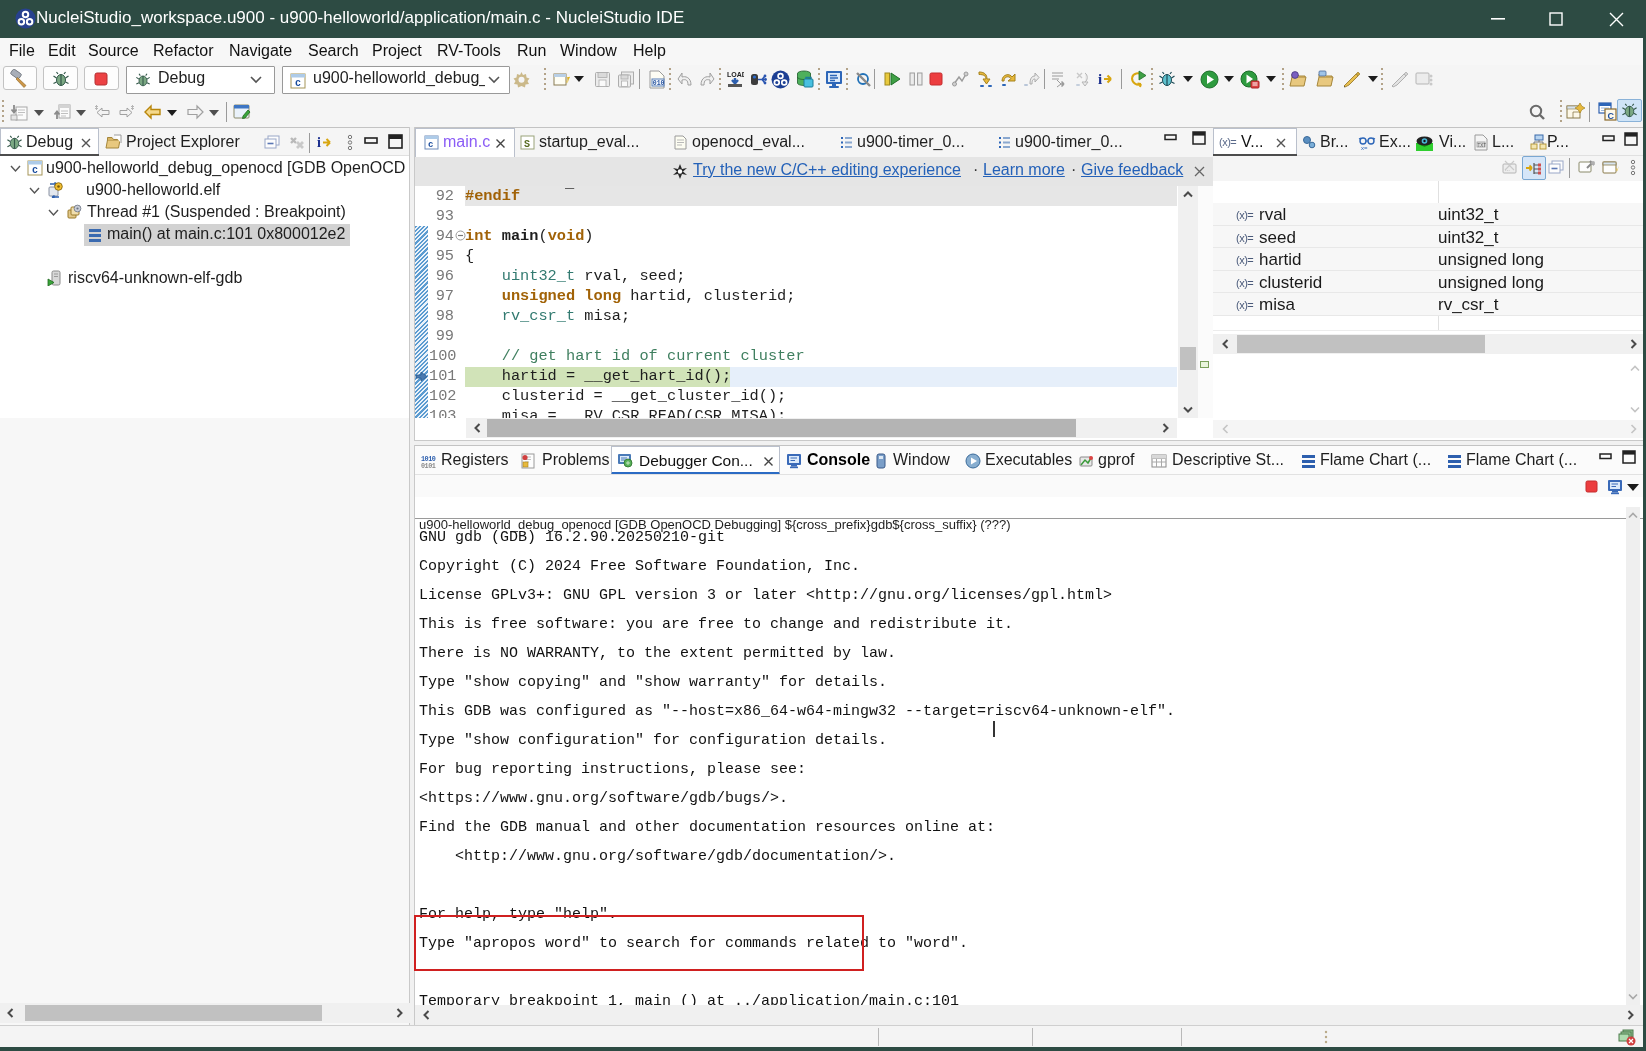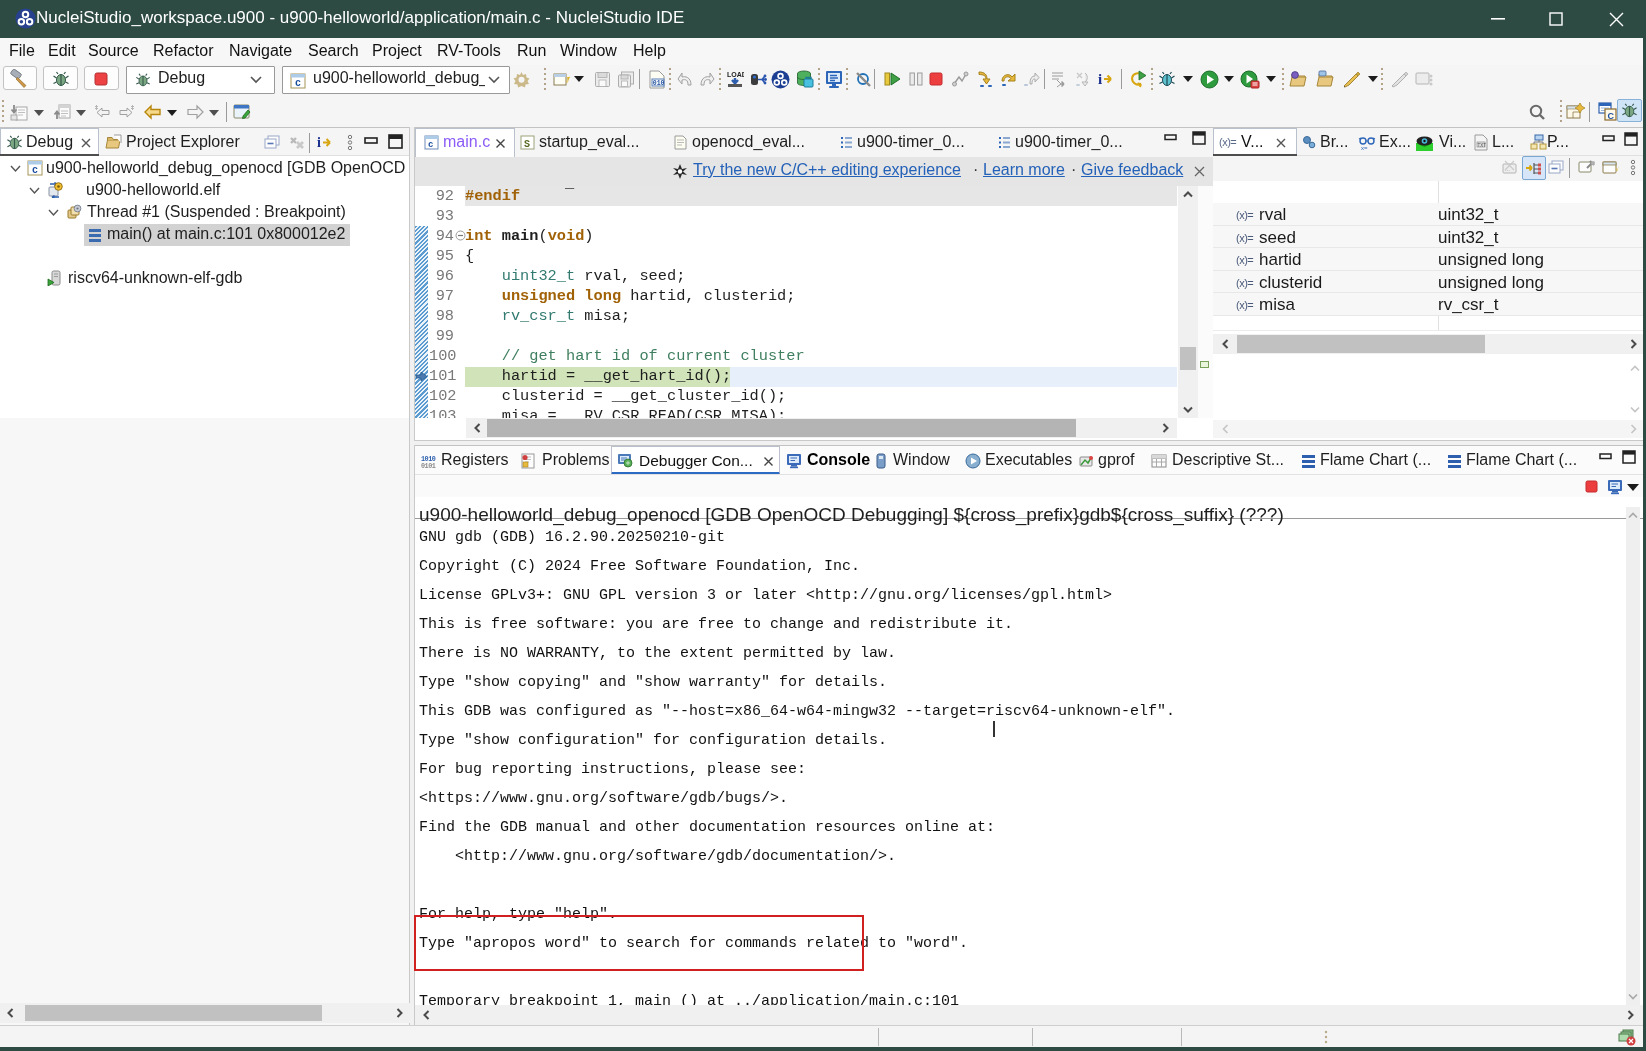--- a/index.html
+++ b/index.html
@@ -811,21 +811,21 @@
     <svg class="abs" style="left:1192px;top:4px" width="16" height="16">
         <rect x="1" y="1" width="14" height="11" rx="1" fill="#3a6ab8"></rect>
         <rect x="3" y="3" width="10" height="7" fill="#dceafa"></rect>
         <path d="M4.5 5 H11 M4.5 7.5 H9" stroke="#3a6ab8" stroke-width="1.2"></path>
         <rect x="5" y="12" width="6" height="1.6" fill="#3a6ab8"></rect>
         <rect x="4" y="13.6" width="8" height="1.6" fill="#3a6ab8"></rect>
       </svg>
     <div class="chev" style="left:1212px;top:9px;border-left-width:6px;border-right-width:6px;border-top-width:7px"></div>
   </div>
   <div class="abs" style="left:0;top:52px;width:100%;height:22px;background:#fff;border-bottom:1px solid #9a9a9a">
-    <span class="abs" style="left:4px;top:7px;font-size:19px">u900-helloworld_debug_openocd [GDB OpenOCD Debugging] ${cross_prefix}gdb${cross_suffix} (???)</span>
+    <span class="abs" style="left:4px;top:20px;font-size:13px">u900-helloworld_debug_openocd [GDB OpenOCD Debugging] ${cross_prefix}gdb${cross_suffix} (???)</span>
   </div>
   <pre class="abs mono" style="left:4px;top:78px;font-size:15px;line-height:29px;color:#111">GNU gdb (GDB) 16.2.90.20250210-git
 Copyright (C) 2024 Free Software Foundation, Inc.
 License GPLv3+: GNU GPL version 3 or later &lt;http://gnu.org/licenses/gpl.html&gt;
 This is free software: you are free to change and redistribute it.
 There is NO WARRANTY, to the extent permitted by law.
 Type "show copying" and "show warranty" for details.
 This GDB was configured as "--host=x86_64-w64-mingw32 --target=riscv64-unknown-elf".
 Type "show configuration" for configuration details.
 For bug reporting instructions, please see:

